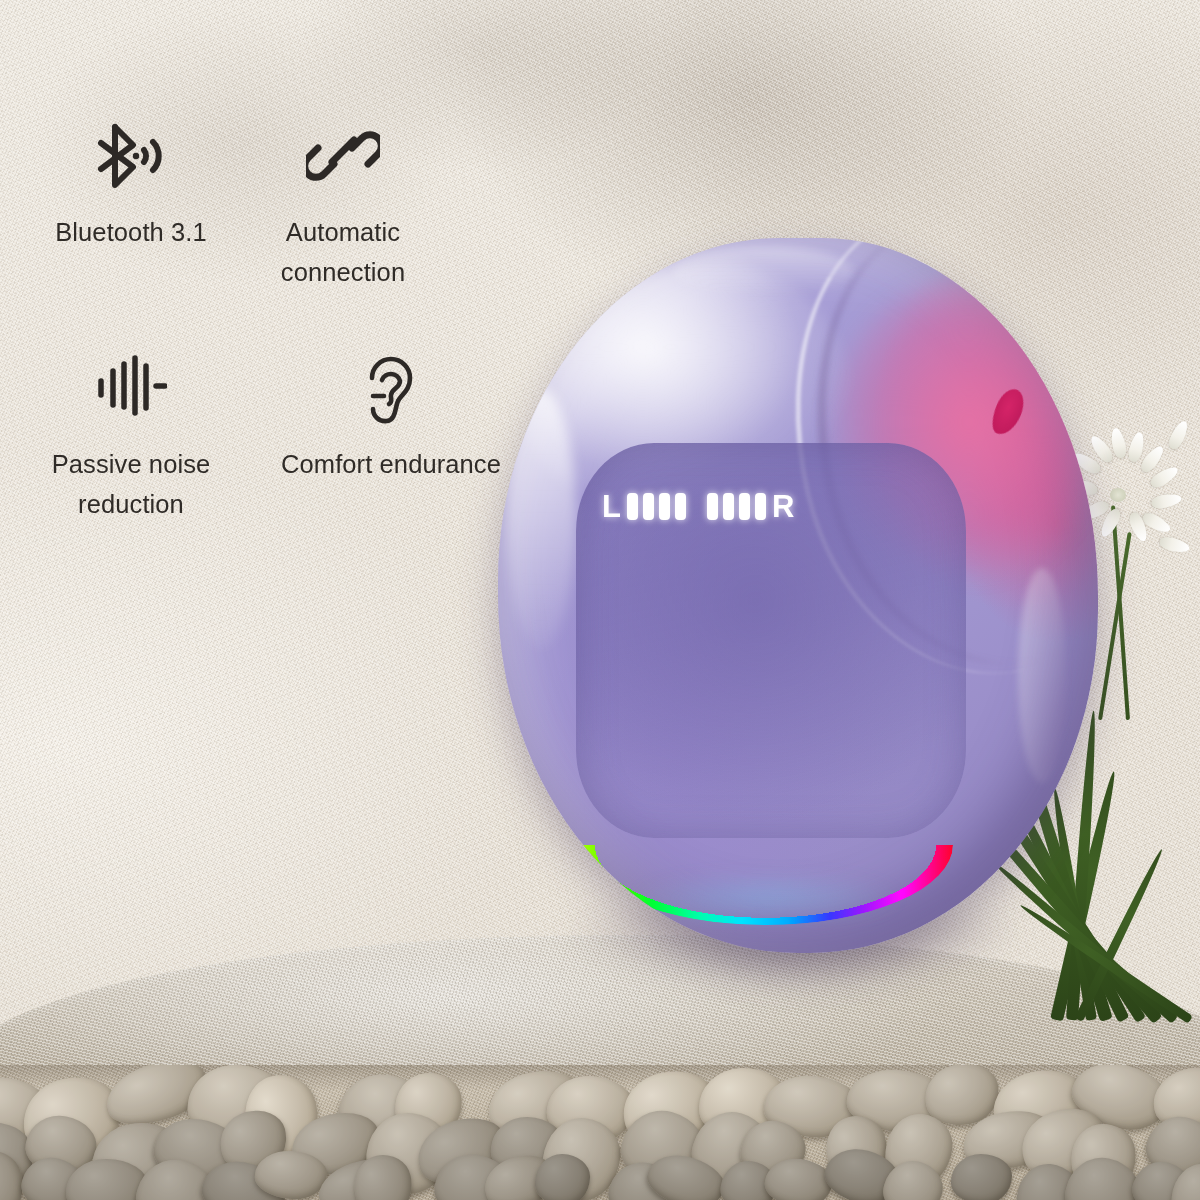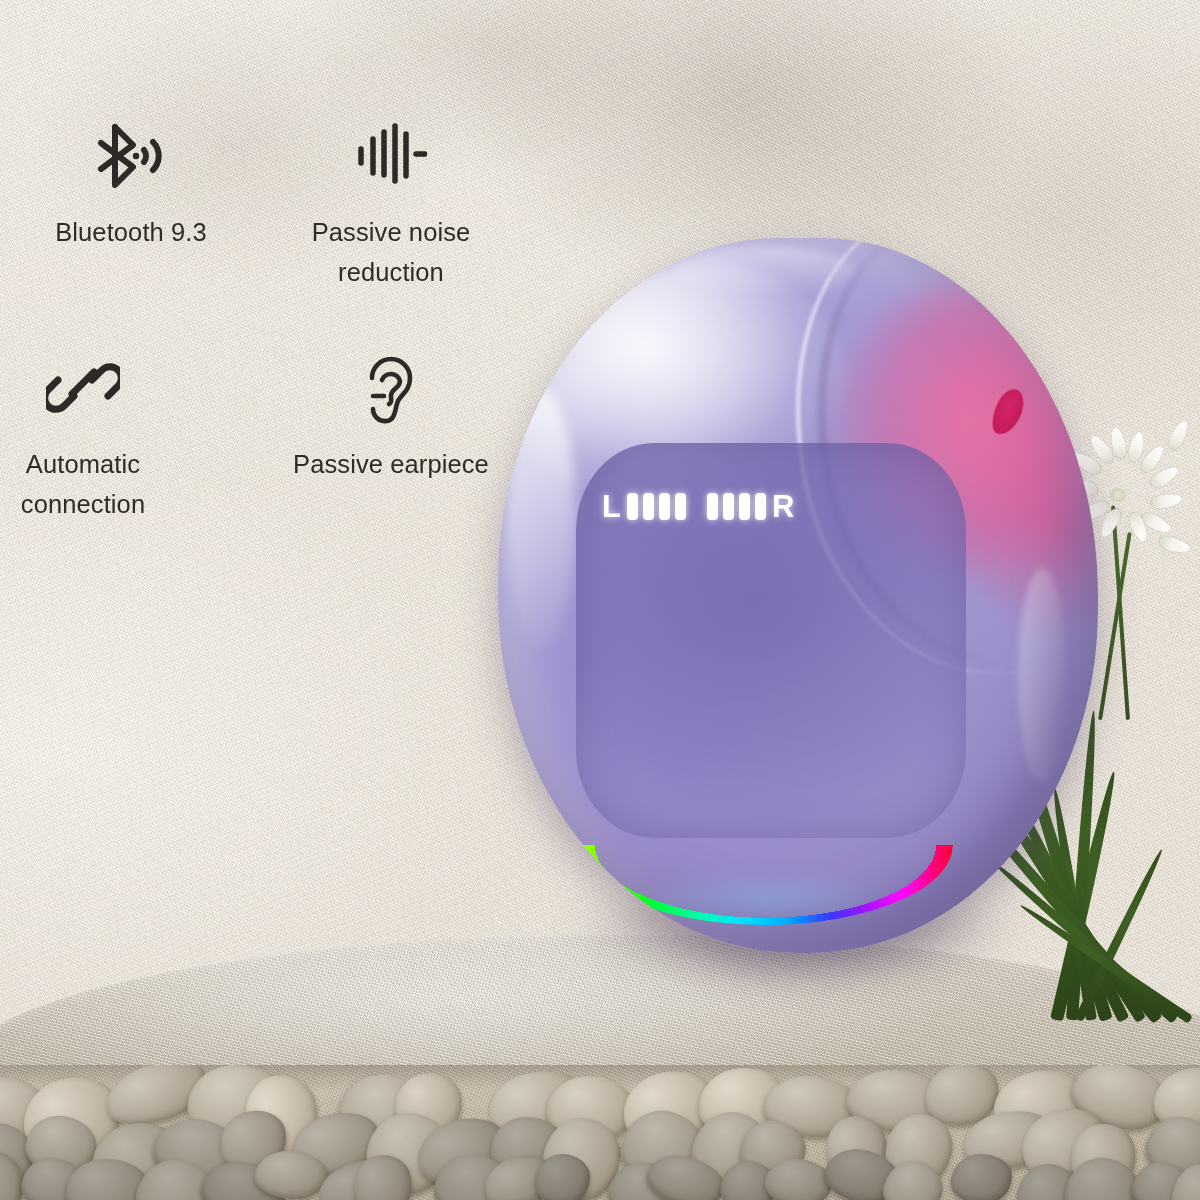--- a/index.html
+++ b/index.html
@@ -466,58 +466,58 @@
           <svg class="ic" width="80" height="66" viewBox="0 0 80 66">
      <g stroke="#2d2926" fill="none" stroke-width="6" stroke-linecap="round" stroke-linejoin="round">
        <path d="M24 4 L24 62 L42 44 L10 20"></path>
        <path d="M24 4 L42 22 L10 46"></path>
        <path d="M62 19 A20 20 0 0 1 62 47"></path>
        <path d="M53 27 A10 10 0 0 1 53 39"></path>
      </g>
      <circle cx="45" cy="33" r="3.2" fill="#2d2926"></circle>
    </svg>
         </div>
-        <div class="flabel">Bluetooth 9.3</div>
+        <div class="flabel">Bluetooth 3.1</div>
+      </div>
+      <div class="feature c0">
+        <div class="ficon">
+          <svg class="ic" width="74" height="64" viewBox="0 0 74 64">
+     <g stroke="#2d2926" fill="none" stroke-width="7" stroke-linecap="round" stroke-linejoin="round">
+       <path d="M28 40 L18 50 A11 11 0 0 1 2 34 L12 24"></path>
+       <path d="M46 24 L56 14 A11 11 0 0 1 72 30 L62 40"></path>
+       <path d="M26 38 L48 16"></path>
+     </g>
+   </svg>
+        </div>
+        <div class="flabel">Automatic
+connection</div>
       </div>
       <div class="feature c1">
         <div class="ficon">
           <svg class="ic" width="72" height="66" viewBox="0 0 72 66">
      <g stroke="#2d2926" stroke-width="5.5" stroke-linecap="round">
        <line x1="6" y1="26" x2="6" y2="40"></line>
        <line x1="18" y1="16" x2="18" y2="50"></line>
        <line x1="29" y1="9" x2="29" y2="52"></line>
        <line x1="40" y1="3" x2="40" y2="58"></line>
        <line x1="51" y1="11" x2="51" y2="53"></line>
        <line x1="61" y1="31" x2="70" y2="31"></line>
      </g>
    </svg>
         </div>
         <div class="flabel">Passive noise
 reduction</div>
       </div>
-      <div class="feature c0">
-        <div class="ficon">
-          <svg class="ic" width="74" height="64" viewBox="0 0 74 64">
-     <g stroke="#2d2926" fill="none" stroke-width="7" stroke-linecap="round" stroke-linejoin="round">
-       <path d="M28 40 L18 50 A11 11 0 0 1 2 34 L12 24"></path>
-       <path d="M46 24 L56 14 A11 11 0 0 1 72 30 L62 40"></path>
-       <path d="M26 38 L48 16"></path>
-     </g>
-   </svg>
-        </div>
-        <div class="flabel">Automatic
-connection</div>
-      </div>
       <div class="feature c1">
         <div class="ficon">
           <svg class="ic" width="62" height="72" viewBox="0 0 62 72">
      <g stroke="#2d2926" fill="none" stroke-width="4.6" stroke-linecap="round" stroke-linejoin="round">
        <path d="M12 26 A19 19 0 0 1 50 26 C50 38 42 42 38 49 C35 55 36 68 27 69 C19 70 13 64 13 57"></path>
        <path d="M22 28 A9.5 9.5 0 0 1 40 29 C40 36 32 36 31 43 C30.5 47 33 50 29 52"></path>
        <path d="M13 44 L24 44"></path>
      </g>
    </svg>
         </div>
-        <div class="flabel">Passive earpiece</div>
+        <div class="flabel">Comfort endurance</div>
       </div>
     </div>
 
 </div>
 
 </body></html>

